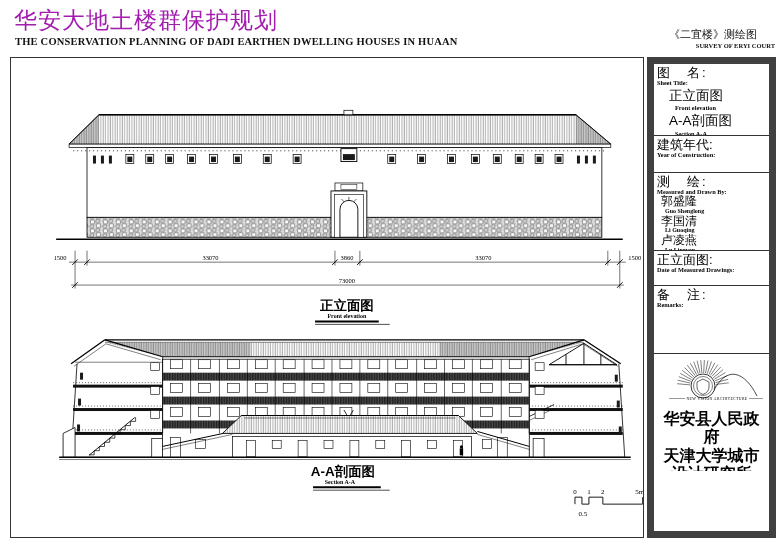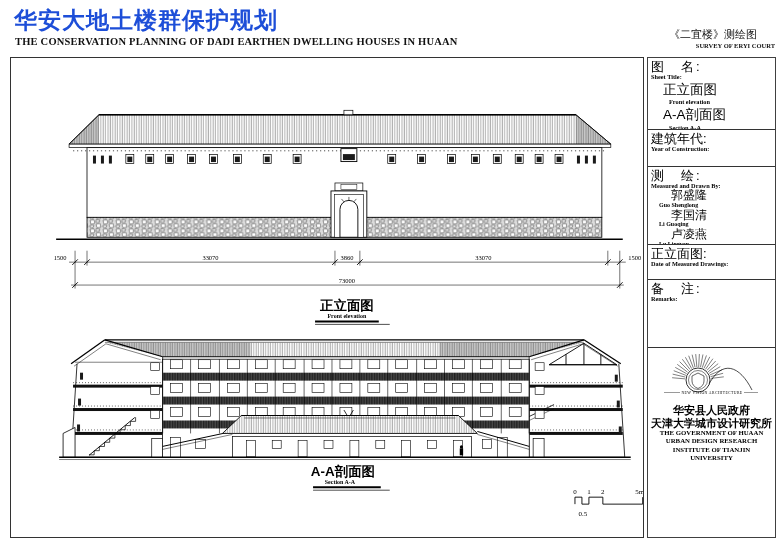--- a/index.html
+++ b/index.html
@@ -1,33 +1,33 @@
 <!DOCTYPE html>
 <html><head>
 <meta charset="utf-8">
 <style>
   *{margin:0;padding:0;box-sizing:border-box}
   body{background:#fff;width:781px;height:558px;font-family:"Liberation Sans",sans-serif}
   .page{position:relative;width:781px;height:558px;background:#fff;overflow:hidden}
-  .title-cn{position:absolute;left:14px;top:5px;font-weight:bold;font-size:23px;letter-spacing:1px;color:#1d4ed8}
+  .title-cn{position:absolute;left:14px;top:5px;font-weight:normal;font-size:23px;letter-spacing:1px;color:#a21caf}
   .title-en{position:absolute;left:15px;top:36px;font:bold 10.5px "Liberation Serif",serif;letter-spacing:.2px;color:#111}
   .doc-cn{position:absolute;right:24px;top:27px;font-weight:normal;font-size:11px;color:#111}
   .doc-en{position:absolute;right:6px;top:42px;font:bold 6.5px "Liberation Serif",serif;color:#111}
   .mainbox{position:absolute;left:10px;top:57px;width:634px;height:481px;border:1px solid #333;background:#fff}
-  .sb{position:absolute;left:647px;top:57px;width:129px;height:481px;border:1px solid #404040;background:#fff}
+  .sb{position:absolute;left:647px;top:57px;width:129px;height:481px;border:7px solid #404040;background:#fff}
   .sb-sec{border-bottom:1px solid #333;padding:2px 3px 0 3px;position:relative;overflow:hidden}
   .lab{font-size:13px;letter-spacing:2px;line-height:1.02;color:#000}
   .lab-en{font:bold 6.3px "Liberation Serif",serif;margin-top:0;color:#000}
   .si-cn{font-size:13.5px;line-height:1.05;margin:3px 0 0 12px}
   .si-en{font:bold 6.3px "Liberation Serif",serif;margin-left:18px;margin-top:1px}
   .num{position:absolute;left:0;right:0;top:24px;text-align:center;font:8.5px "Liberation Serif",serif}
-  .nm{font-size:12px;line-height:1.05;margin-left:20px}
+  .nm{font-size:12px;line-height:1.05;margin-left:4px}
   .py{font:bold 6px "Liberation Serif",serif;margin:0 0 1px 8px}
   .pub{text-align:center}
-  .org-cn{font-weight:bold;font-size:11px;line-height:1.15}
+  .org-cn{font-weight:bold;font-size:16px;line-height:1.15}
   .org-en{font:bold 6.8px "Liberation Serif",serif;line-height:1.2}
   .logotxt{font:3.8px "Liberation Serif",serif;letter-spacing:.4px;fill:#000}
   .dimtxt{font:6.5px "Liberation Serif",serif;fill:#000}
   .cnlabel{font:bold 13.5px "Liberation Sans",sans-serif;fill:#000}
   .enlabel{font:bold 6px "Liberation Serif",serif;fill:#000}
   .scaletxt{font:7px "Liberation Serif",serif;fill:#000}
 </style>
 </head>
 <body>
 

